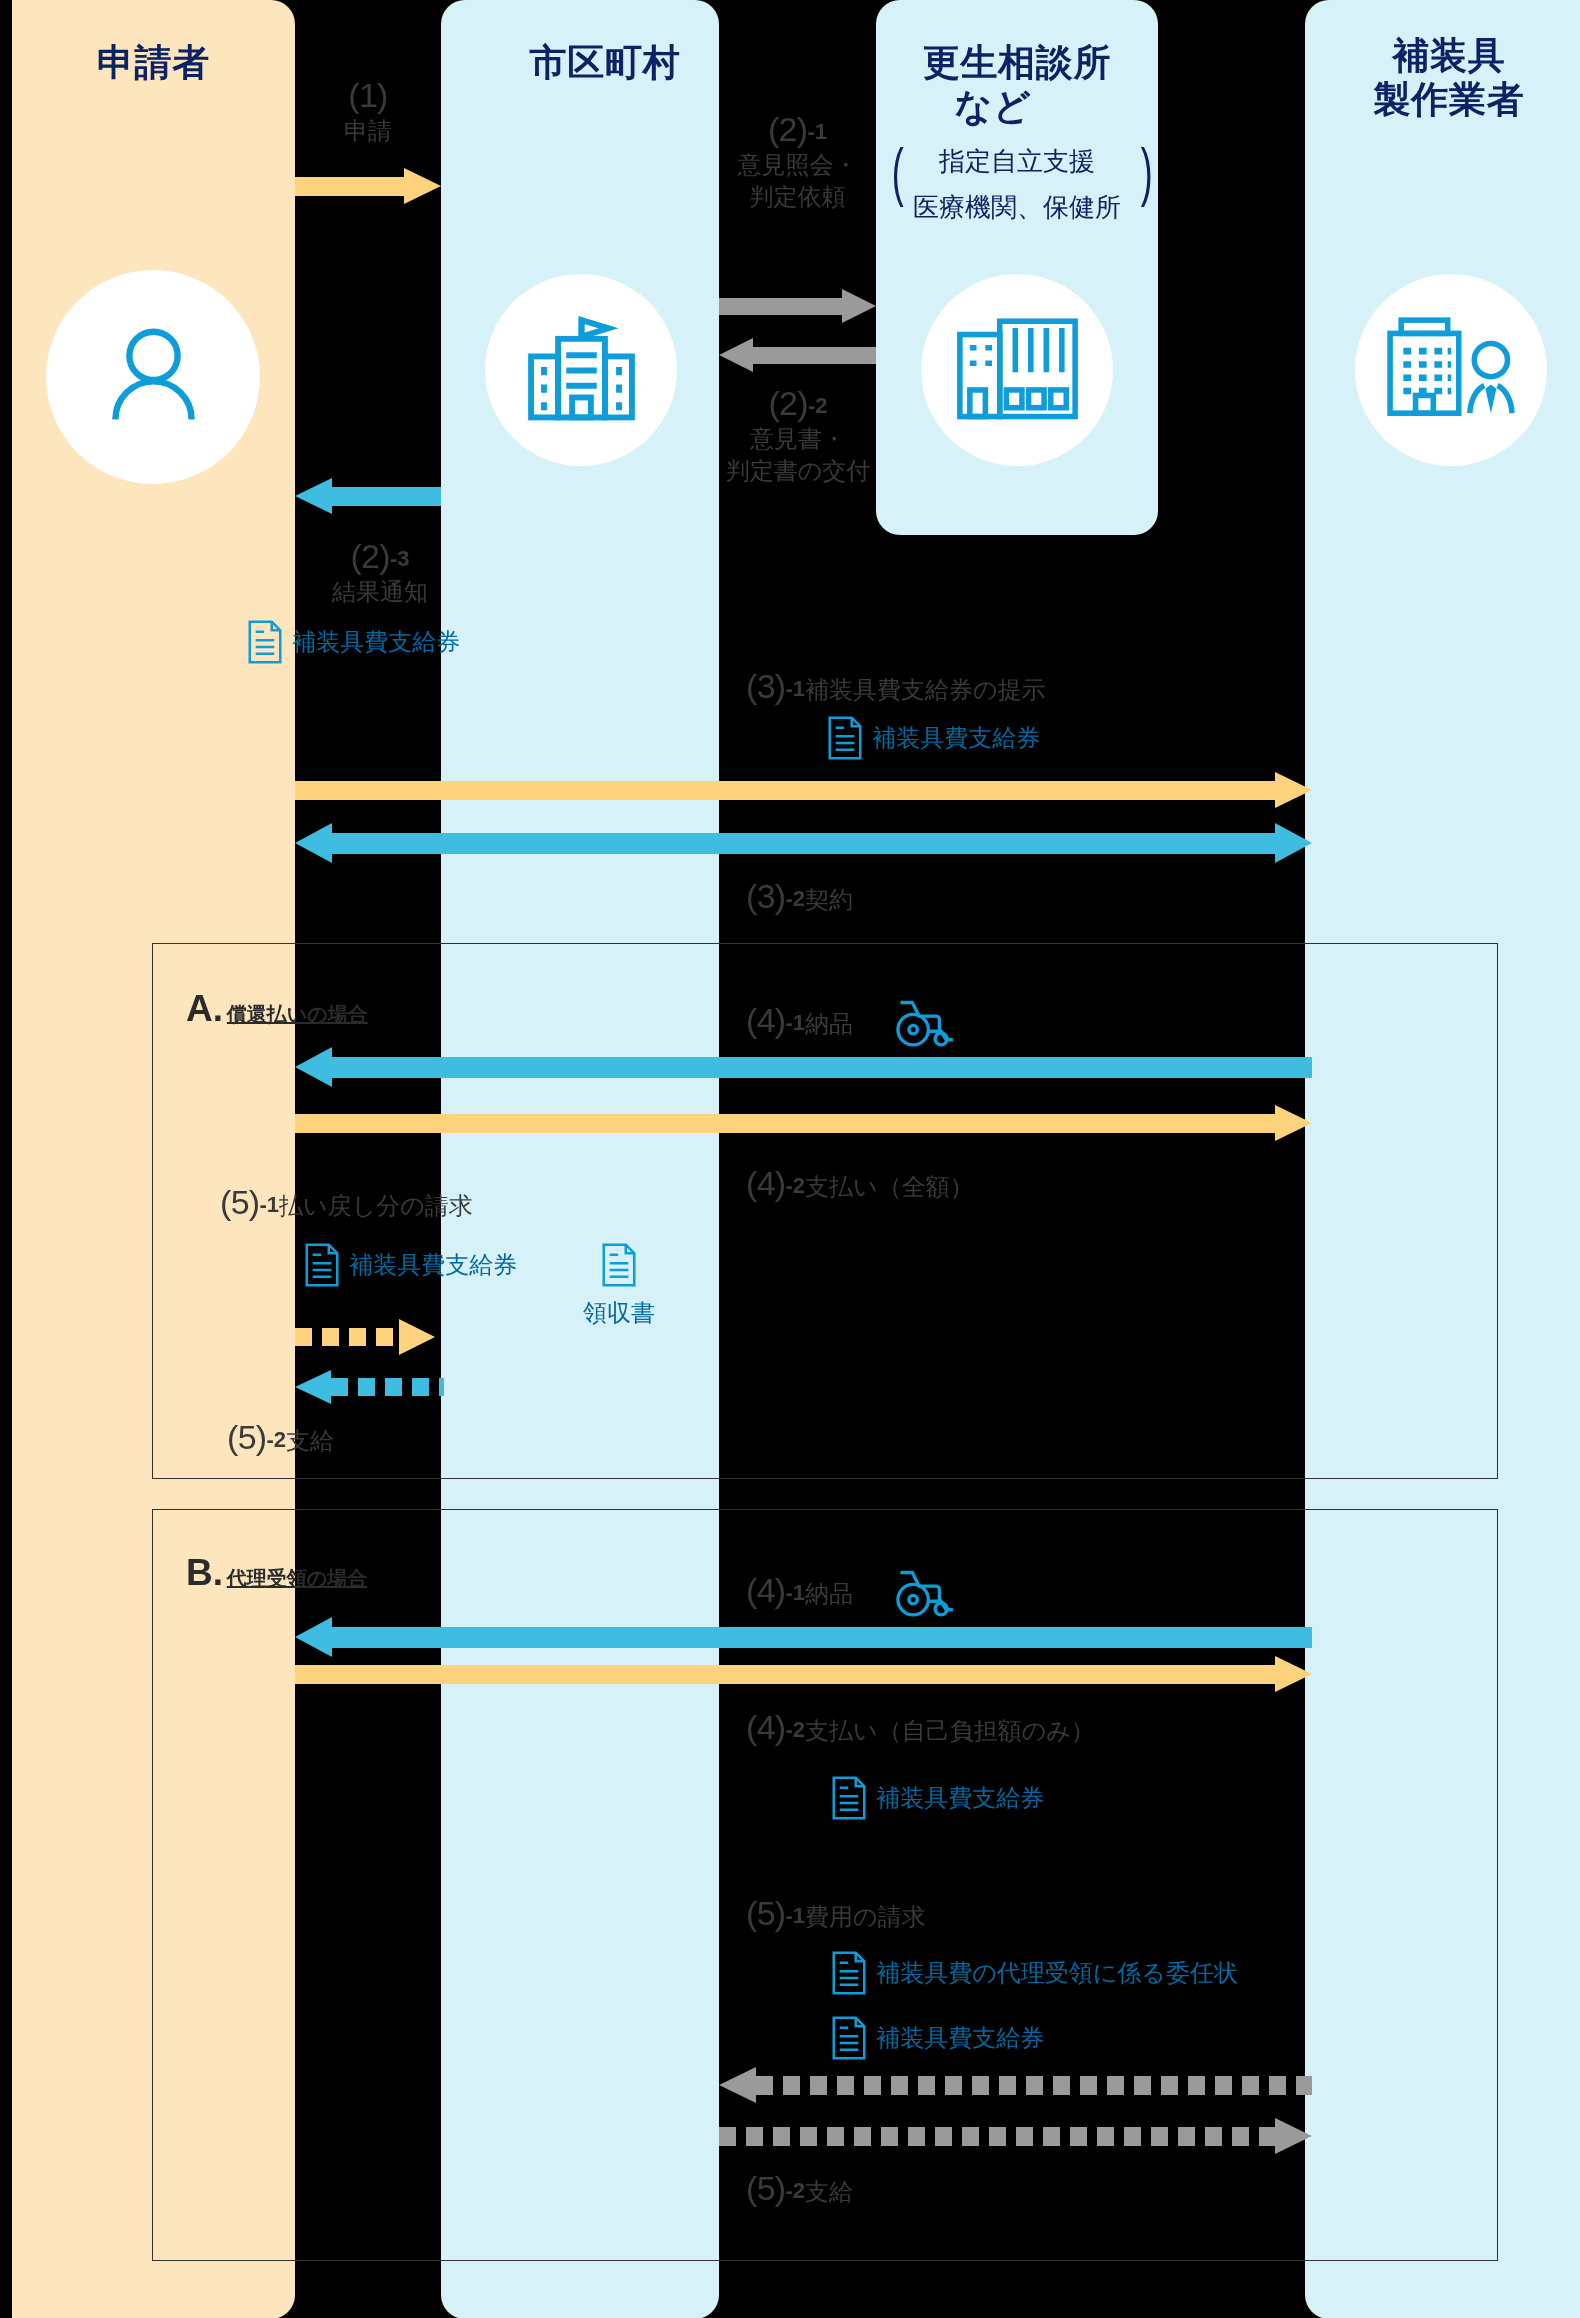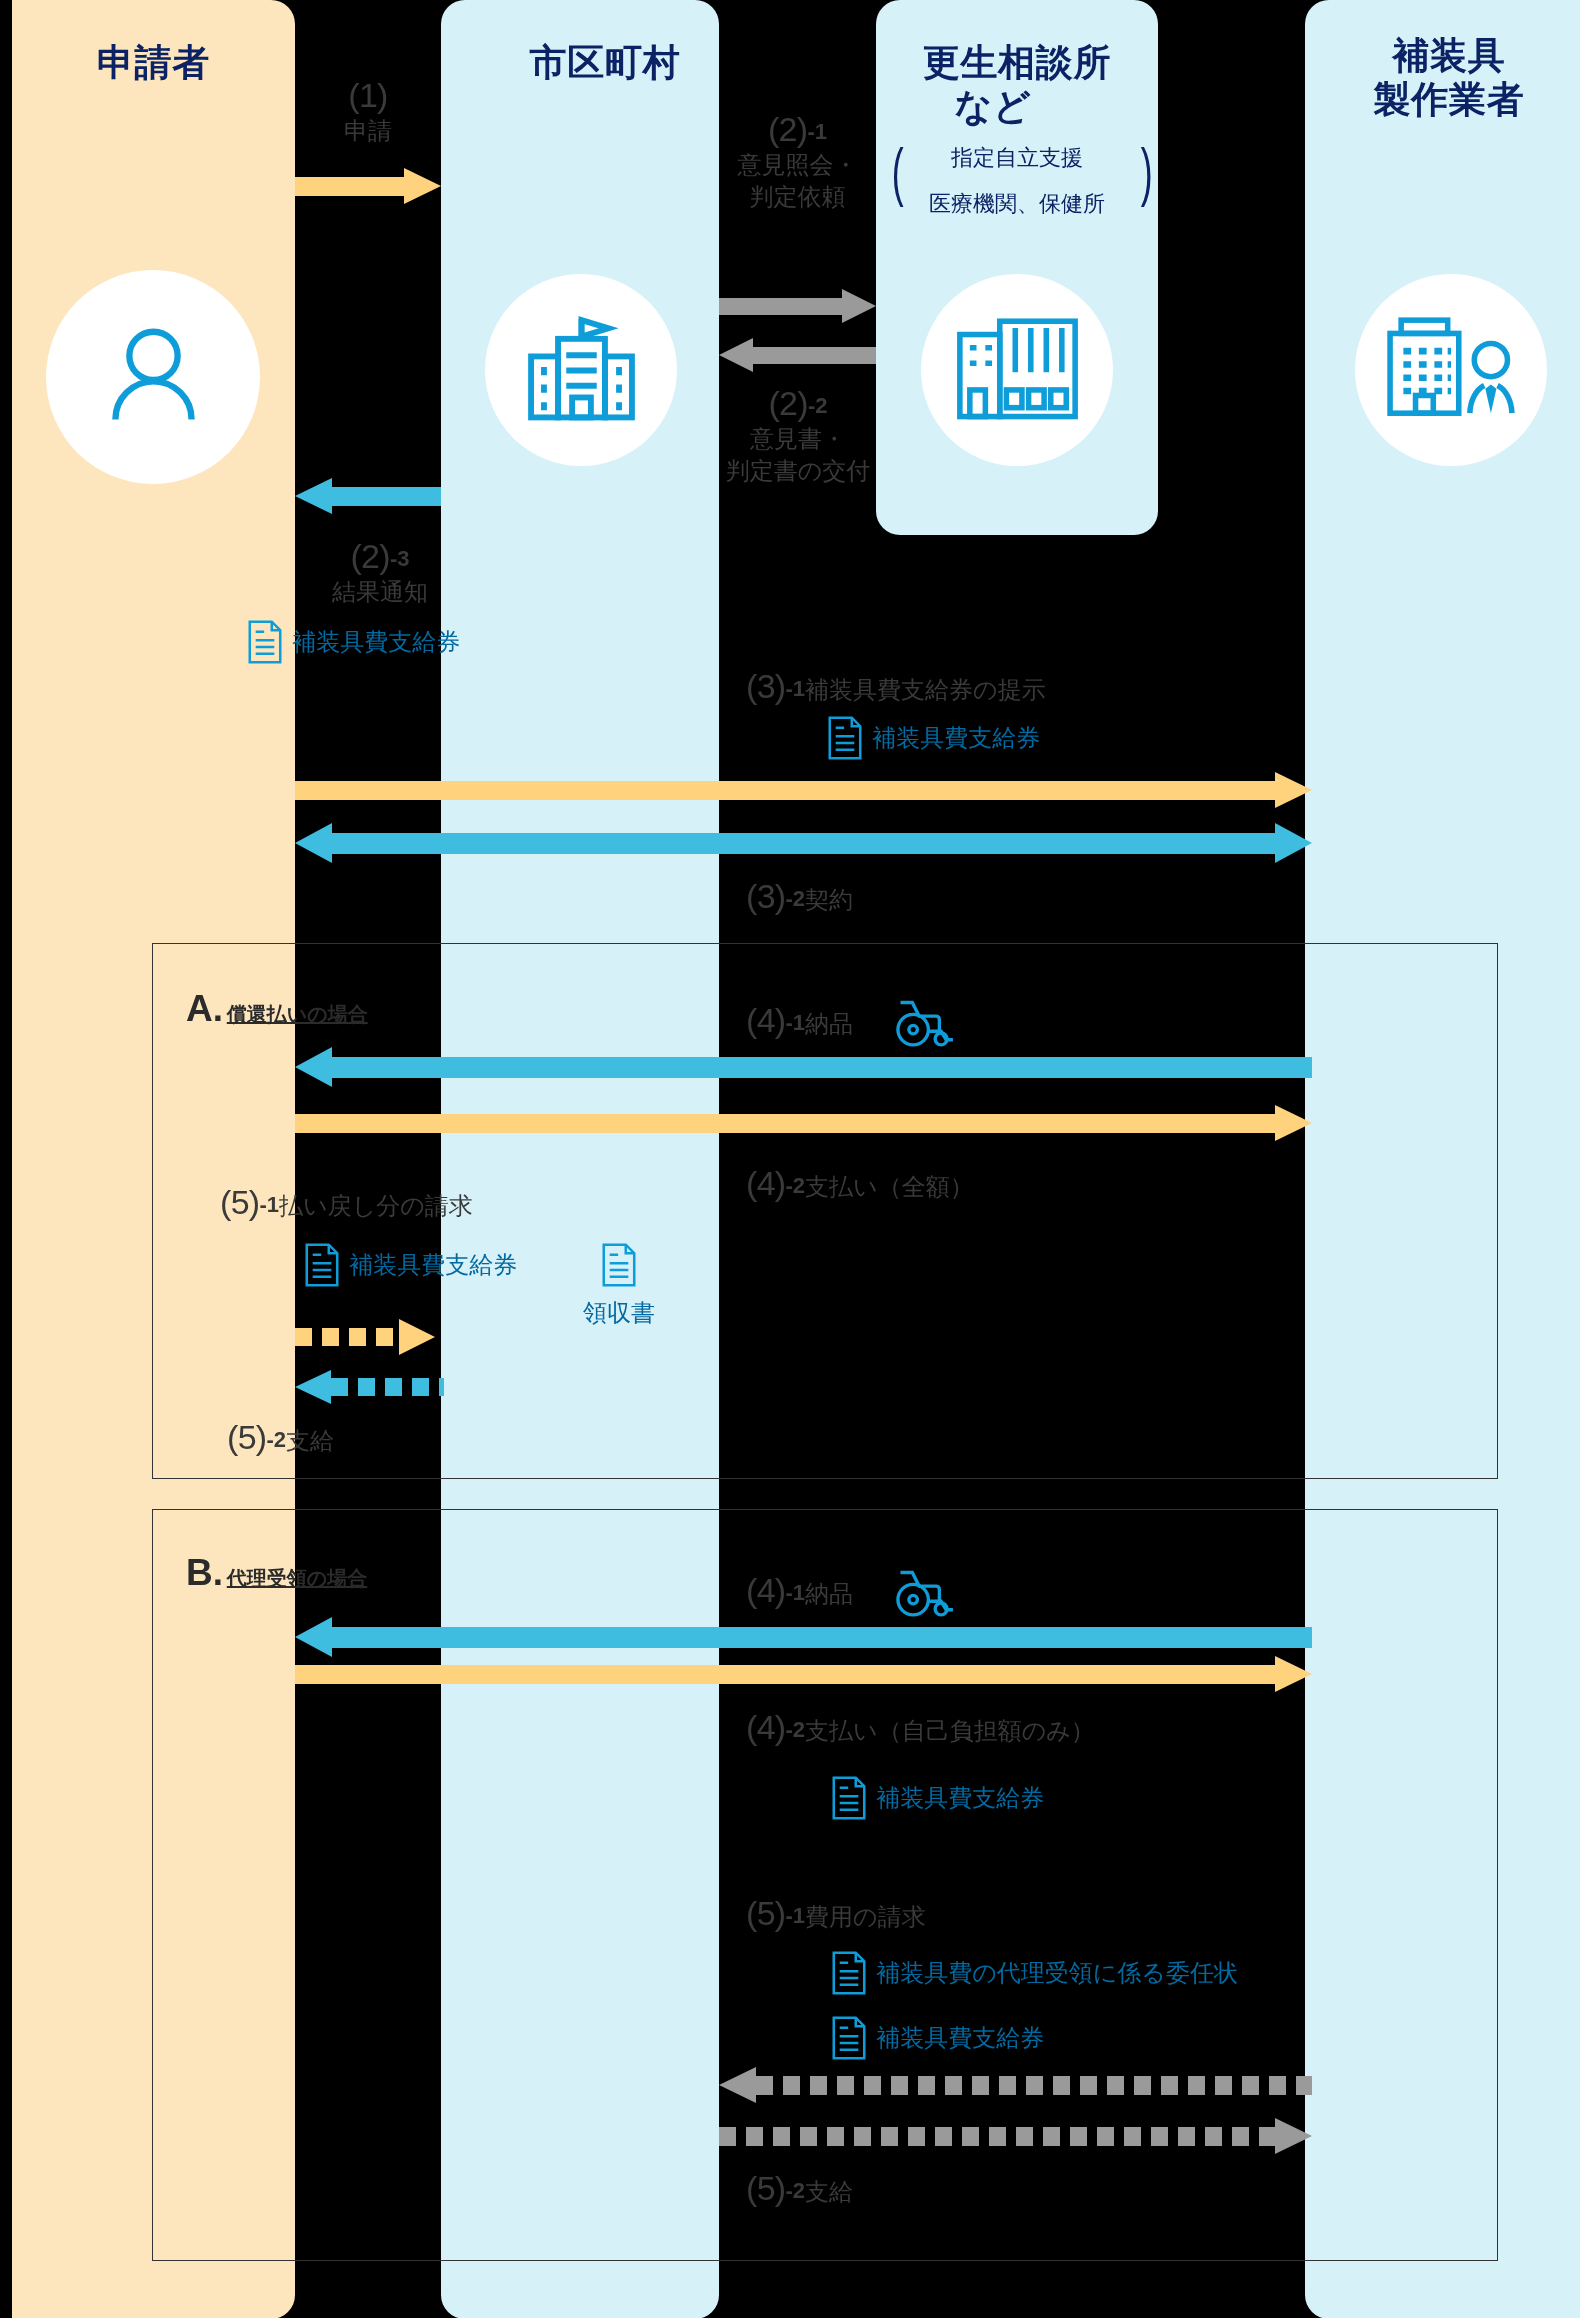--- a/index.html
+++ b/index.html
@@ -42,21 +42,21 @@
     color:#0B2265;
     font-weight:bold;
     letter-spacing:.02em;
     line-height:1.18;
     font-size:37px;
   }
   .lane-sub {
     position:absolute;
     text-align:center;
     color:#0B2265;
-    font-size:22px;
+    font-size:26px;
     line-height:1.4;
   }
   .paren {
     position:absolute;
     color:#0B2265;
     font-size:65px;
     font-weight:300;
     line-height:1;
     transform:scaleX(.55);
   }

